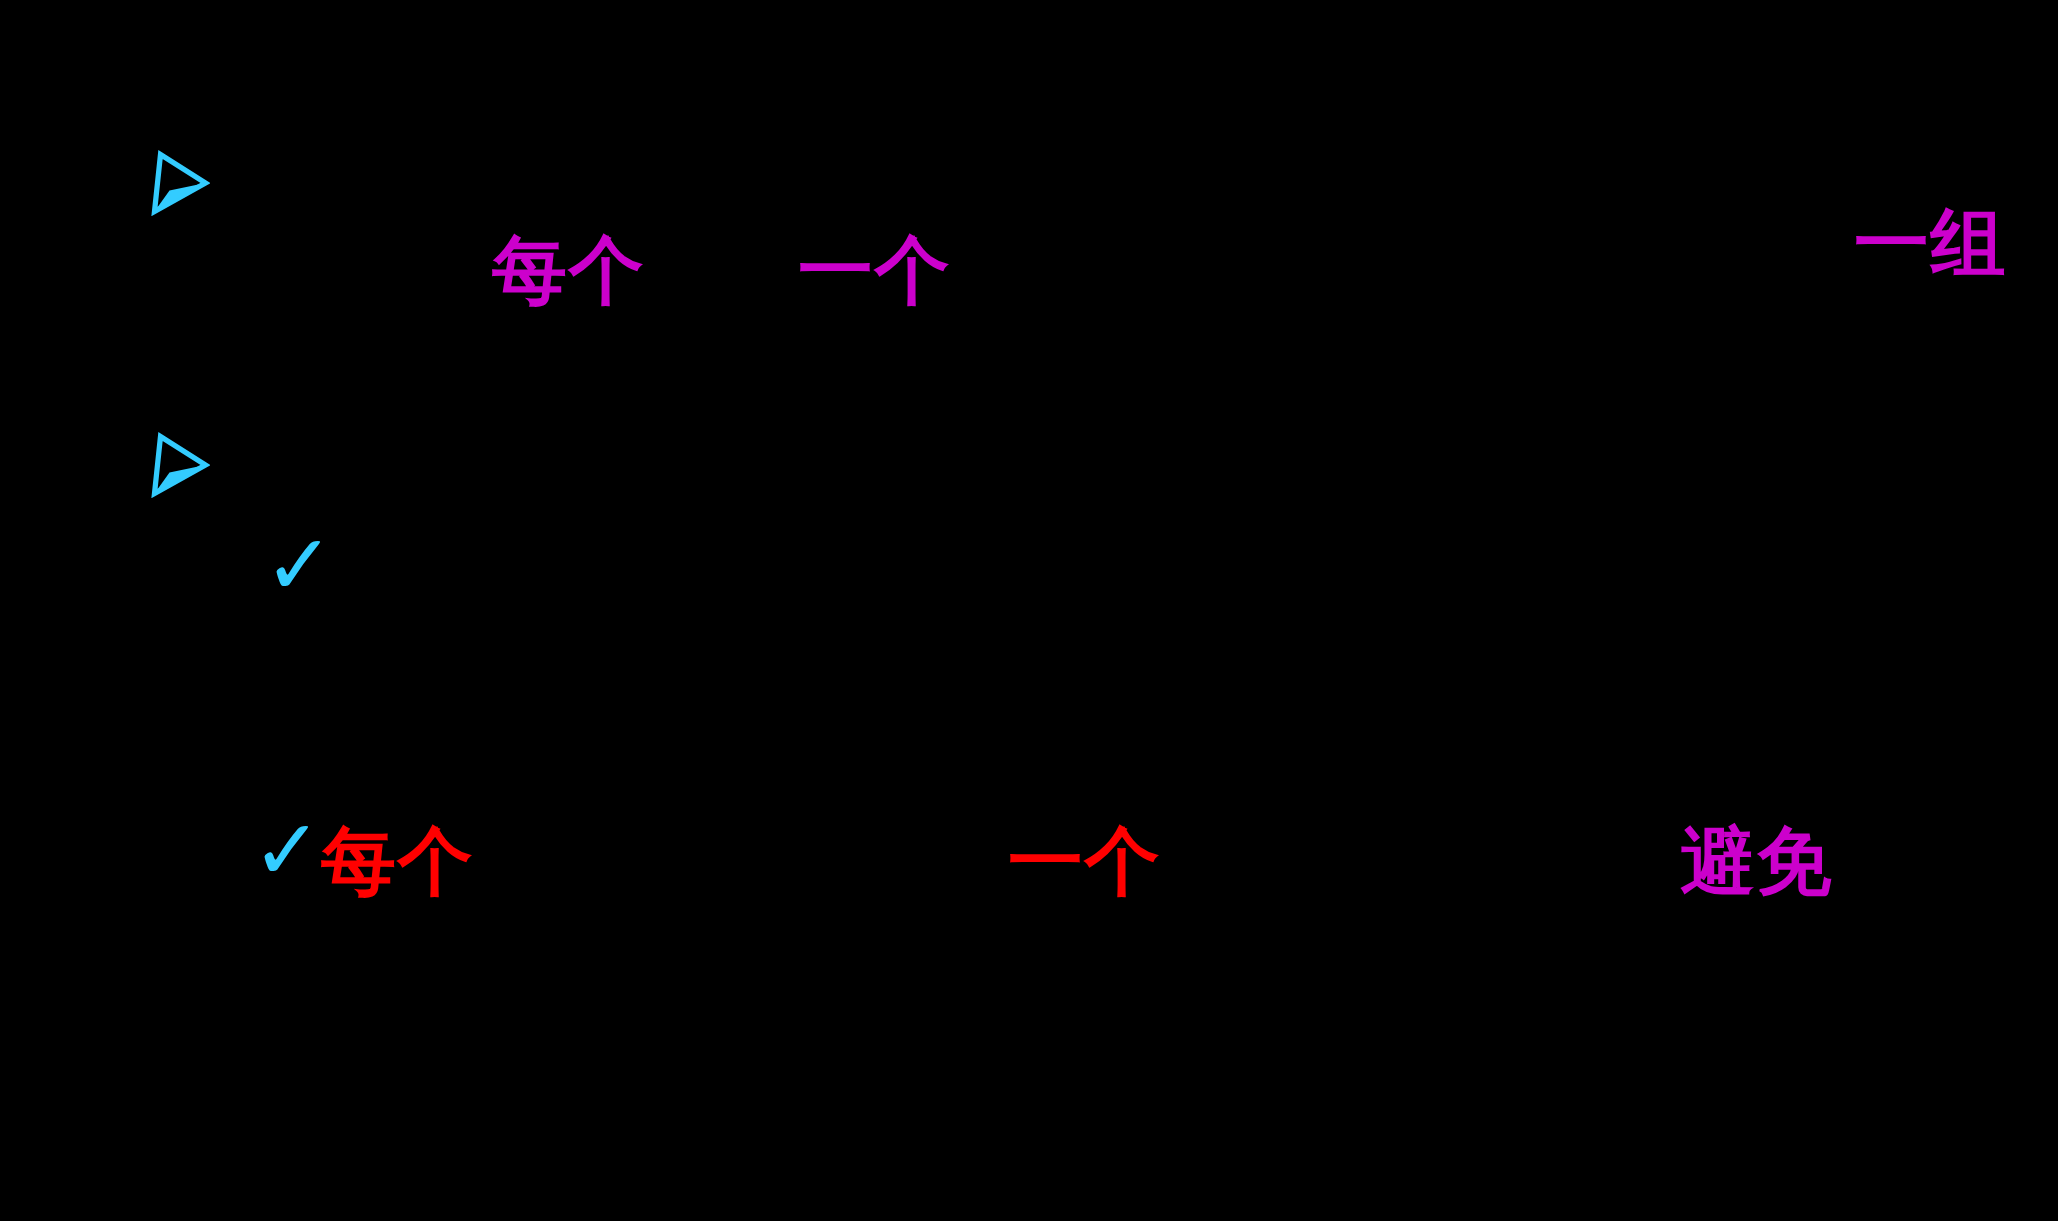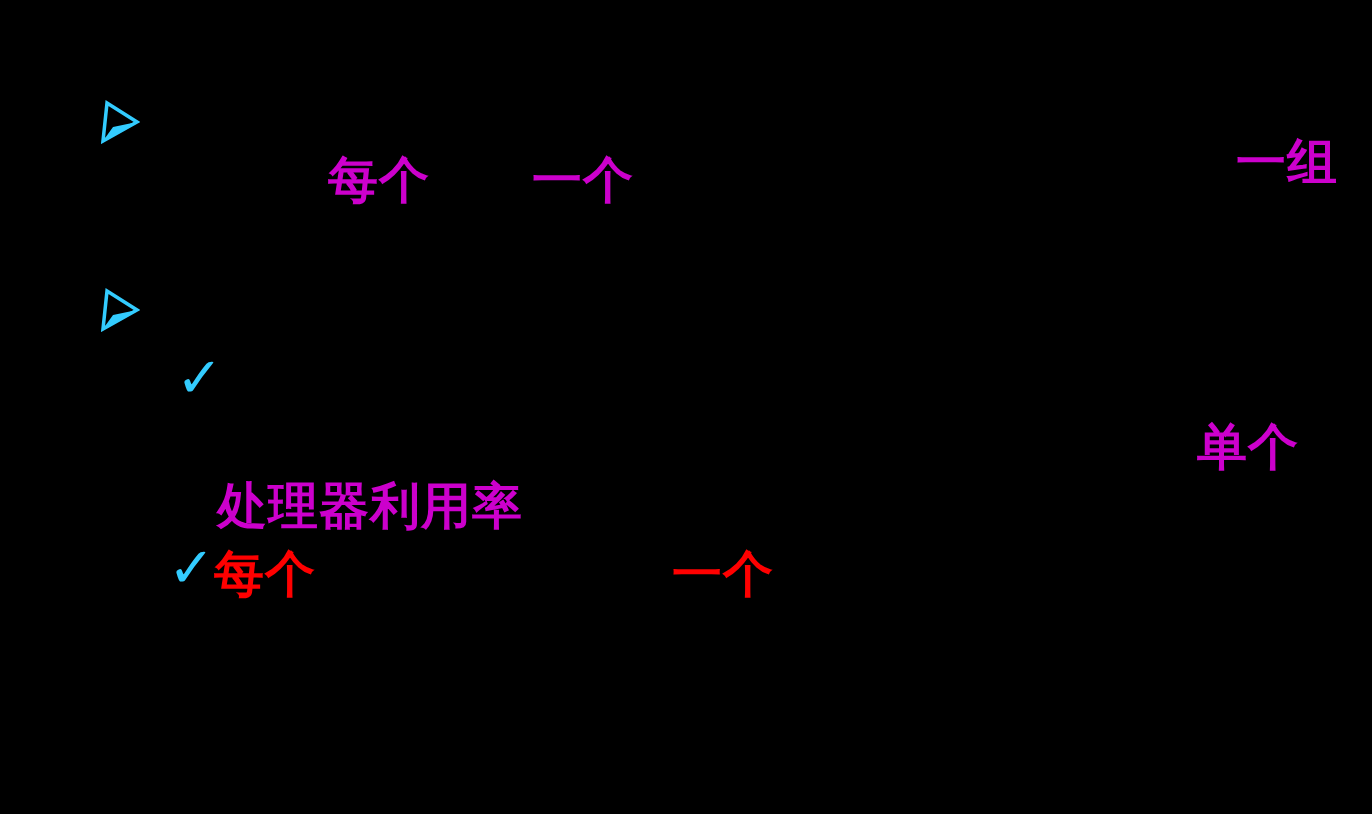--- a/index.html
+++ b/index.html
@@ -67,20 +67,19 @@
   <span class="frag magenta pos-one-group">一组</span>
   <span class="frag magenta pos-each-top">每个</span>
   <span class="frag magenta pos-one-top">一个</span>
 
   <svg class="bullet-svg pos-arrow2" viewBox="0 0 40 44" aria-hidden="true">
     <path d="M7 3 L37 22 L3 41 Z" fill="none" stroke="#33CCFF" stroke-width="3.5" stroke-linejoin="miter"></path>
     <path d="M3 41 L37 22 L13 27 Z" fill="#33CCFF"></path>
   </svg>
 
   <span class="check pos-check1">✓</span>
-  <span class="frag magenta pos-single">单个</span>
-  <span class="frag magenta pos-cpu-util">处理器利用率</span>
 
   <span class="check pos-check2">✓</span>
   <span class="frag red pos-each-red">每个</span>
   <span class="frag red pos-one-red">一个</span>
+  <span class="frag magenta pos-avoid">避免</span>
 
 </div>
 
 </body></html>

